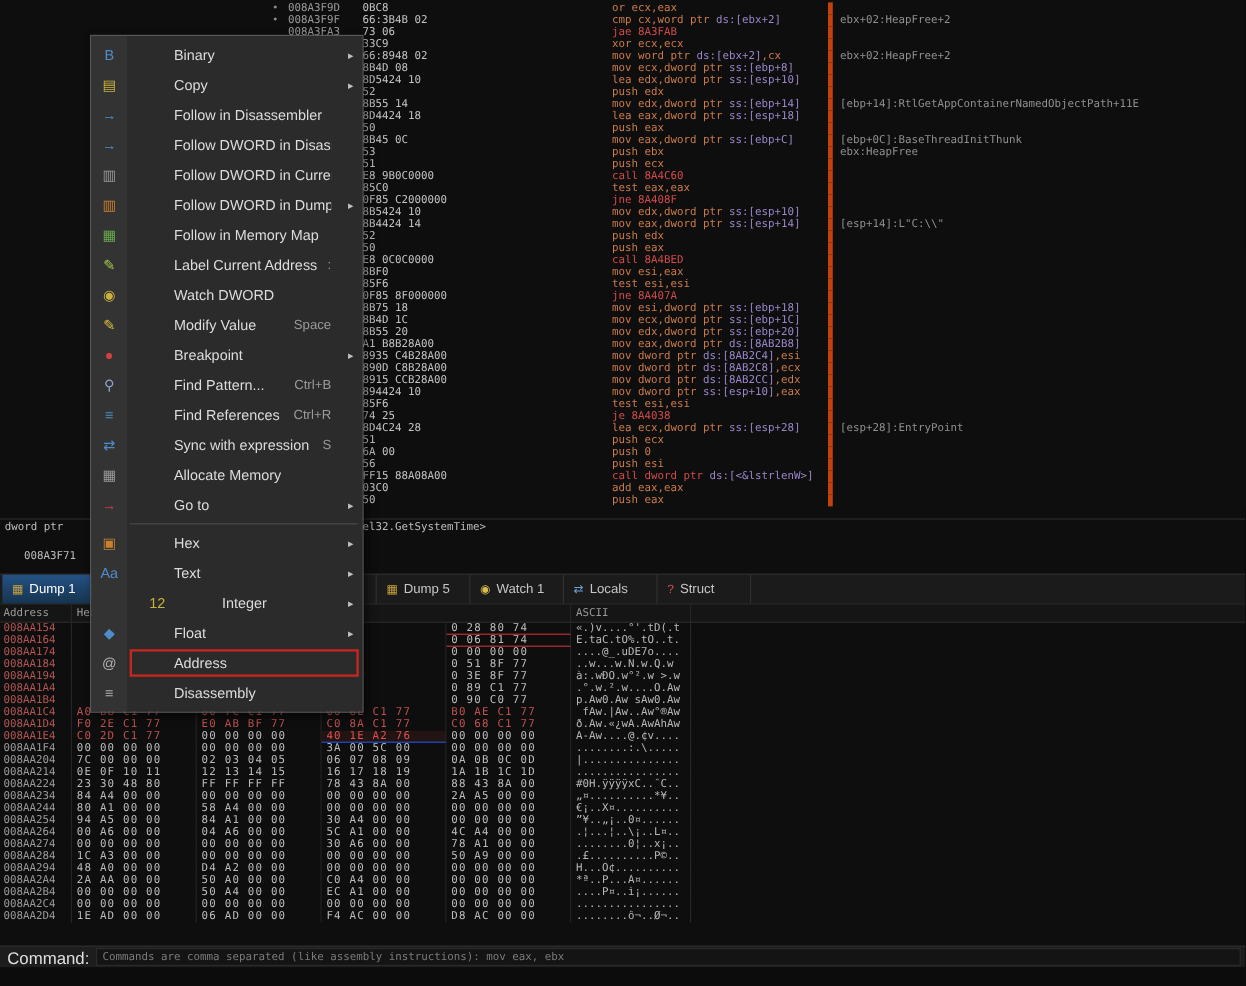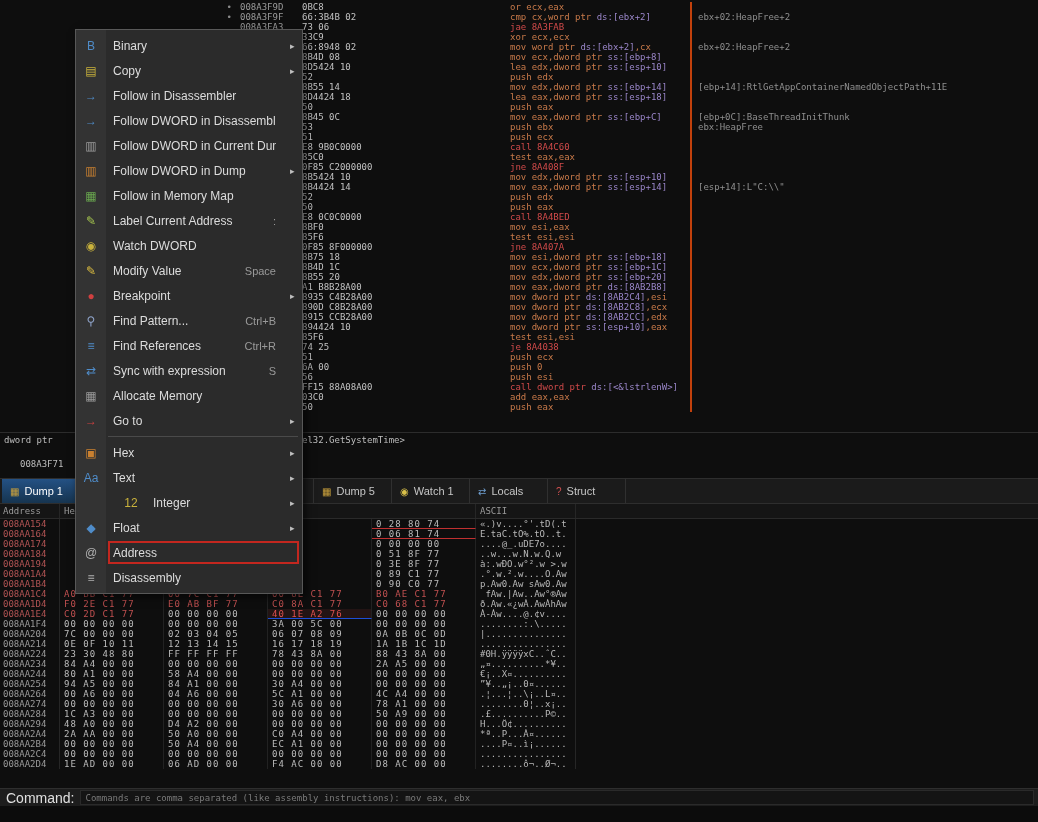--- a/index.html
+++ b/index.html
@@ -5,21 +5,21 @@
   html,body{margin:0;padding:0;background:#0a0a0a;}
   #screen{position:relative;width:1038px;height:822px;background:#0c0c0c;overflow:hidden;
           font-family:"DejaVu Sans Mono",monospace;}
   
   #disasm{position:absolute;left:0;top:0;width:1038px;height:432px;background:#0e0e0e;padding-top:2px;box-sizing:border-box;}
   .d-row{display:flex;height:10px;line-height:10px;font-size:9px;white-space:pre;}
   .d-gutter{width:240px;text-align:right;padding-right:8px;box-sizing:border-box;color:#8a8a8a;}
   .d-addr{width:62px;color:#9a9a9a;}
   .d-bytes{width:208px;color:#c2c2c2;}
   .d-instr{width:180px;color:#c97a4a;overflow:hidden;}
-  .d-comment{flex:1;color:#8f8f8f;border-left:2px solid #c2410c;padding-left:6px;overflow:hidden;}
+  .d-comment{flex:1;color:#8f8f8f;border-left:4px solid #c2410c;padding-left:6px;overflow:hidden;}
   .i-flow{color:#d04a4a;}
   .i-mem{color:#9a86c9;}
   
   #infobox{position:absolute;left:0;top:432px;width:1038px;height:46px;background:#0e0e0e;
            border-top:1px solid #2c2c2c;box-sizing:border-box;font-size:9px;color:#bdbdbd;}
   #infobox .line1{position:relative;height:14px;line-height:14px;}
   .deref-left{position:absolute;left:4px;}
   .deref-right{position:absolute;left:302px;text-align:right;}
   .info-addr{position:absolute;left:4px;top:26px;padding-left:16px;}
   
@@ -59,21 +59,21 @@
              font-family:"Liberation Sans",sans-serif;font-size:10px;color:#d0d0d0;margin-top:18px;}
   .st-paused{color:#c9a23c;font-weight:bold;padding:0 10px 0 8px;}
   .st-dump{padding-left:18px;}
   .st-link{color:#4f9fe8;text-decoration:underline;cursor:pointer;padding:0 2px;}
   
   #ctxmenu{position:absolute;left:75px;top:29px;width:226px;background:linear-gradient(90deg,#333333 0,#333333 30px,#2b2b2b 30px);
            border:1px solid #585858;box-shadow:3px 3px 8px rgba(0,0,0,.65);z-index:50;padding:3px 0;
            font-family:"Liberation Sans",sans-serif;}
   .menu-item{position:relative;display:flex;align-items:center;height:25px;cursor:default;}
   .m-icon{width:30px;text-align:center;font-size:12px;flex:none;}
-  .m-label{flex:1;padding-left:7px;font-size:12px;color:#dcdcdc;white-space:nowrap;overflow:hidden;}
+  .m-label{flex:1;padding-left:7px;font-size:12px;color:#dcdcdc;white-space:nowrap;overflow:hidden;margin-left:32px;}
   .m-shortcut{color:#9a9a9a;font-size:11px;padding-right:14px;}
   .m-arrow{width:12px;color:#c0c0c0;font-size:9px;flex:none;}
   .menu-sep{height:1px;background:#4a4a4a;margin:3px 4px 3px 32px;}
   .anno{position:absolute;left:32px;right:3px;top:1px;bottom:1px;border:2px solid #c3271f;pointer-events:none;}
 </style>
 </head>
 <body>
 
 <div id="screen">
 
@@ -106,20 +106,21 @@
       <div class="d-row"><span class="d-gutter"></span><span class="d-addr"></span><span class="d-bytes">8B75 18</span><span class="d-instr"><span>mov esi,dword ptr </span><span class="i-mem">ss:[ebp+18]</span></span><span class="d-comment"></span></div>
       <div class="d-row"><span class="d-gutter"></span><span class="d-addr"></span><span class="d-bytes">8B4D 1C</span><span class="d-instr"><span>mov ecx,dword ptr </span><span class="i-mem">ss:[ebp+1C]</span></span><span class="d-comment"></span></div>
       <div class="d-row"><span class="d-gutter"></span><span class="d-addr"></span><span class="d-bytes">8B55 20</span><span class="d-instr"><span>mov edx,dword ptr </span><span class="i-mem">ss:[ebp+20]</span></span><span class="d-comment"></span></div>
       <div class="d-row"><span class="d-gutter"></span><span class="d-addr"></span><span class="d-bytes">A1 B8B28A00</span><span class="d-instr"><span>mov eax,dword ptr </span><span class="i-mem">ds:[8AB2B8]</span></span><span class="d-comment"></span></div>
       <div class="d-row"><span class="d-gutter"></span><span class="d-addr"></span><span class="d-bytes">8935 C4B28A00</span><span class="d-instr"><span>mov dword ptr </span><span class="i-mem">ds:[8AB2C4]</span><span>,esi</span></span><span class="d-comment"></span></div>
       <div class="d-row"><span class="d-gutter"></span><span class="d-addr"></span><span class="d-bytes">890D C8B28A00</span><span class="d-instr"><span>mov dword ptr </span><span class="i-mem">ds:[8AB2C8]</span><span>,ecx</span></span><span class="d-comment"></span></div>
       <div class="d-row"><span class="d-gutter"></span><span class="d-addr"></span><span class="d-bytes">8915 CCB28A00</span><span class="d-instr"><span>mov dword ptr </span><span class="i-mem">ds:[8AB2CC]</span><span>,edx</span></span><span class="d-comment"></span></div>
       <div class="d-row"><span class="d-gutter"></span><span class="d-addr"></span><span class="d-bytes">894424 10</span><span class="d-instr"><span>mov dword ptr </span><span class="i-mem">ss:[esp+10]</span><span>,eax</span></span><span class="d-comment"></span></div>
       <div class="d-row"><span class="d-gutter"></span><span class="d-addr"></span><span class="d-bytes">85F6</span><span class="d-instr"><span>test esi,esi</span></span><span class="d-comment"></span></div>
       <div class="d-row"><span class="d-gutter"></span><span class="d-addr"></span><span class="d-bytes">74 25</span><span class="d-instr"><span class="i-flow">je 8A4038</span></span><span class="d-comment"></span></div>
+      <div class="d-row"><span class="d-gutter"></span><span class="d-addr"></span><span class="d-bytes">8D4C24 28</span><span class="d-instr"><span>lea ecx,dword ptr </span><span class="i-mem">ss:[esp+28]</span></span><span class="d-comment">[esp+28]:EntryPoint</span></div>
       <div class="d-row"><span class="d-gutter"></span><span class="d-addr"></span><span class="d-bytes">51</span><span class="d-instr"><span>push ecx</span></span><span class="d-comment"></span></div>
       <div class="d-row"><span class="d-gutter"></span><span class="d-addr"></span><span class="d-bytes">6A 00</span><span class="d-instr"><span>push 0</span></span><span class="d-comment"></span></div>
       <div class="d-row"><span class="d-gutter"></span><span class="d-addr"></span><span class="d-bytes">56</span><span class="d-instr"><span>push esi</span></span><span class="d-comment"></span></div>
       <div class="d-row"><span class="d-gutter"></span><span class="d-addr"></span><span class="d-bytes">FF15 88A08A00</span><span class="d-instr"><span class="i-flow">call dword ptr </span><span class="i-mem">ds:[&lt;&amp;lstrlenW&gt;]</span></span><span class="d-comment"></span></div>
       <div class="d-row"><span class="d-gutter"></span><span class="d-addr"></span><span class="d-bytes">03C0</span><span class="d-instr"><span>add eax,eax</span></span><span class="d-comment"></span></div>
       <div class="d-row"><span class="d-gutter"></span><span class="d-addr"></span><span class="d-bytes">50</span><span class="d-instr"><span>push eax</span></span><span class="d-comment"></span></div>
     </div>
 
   <div id="infobox">
     <div class="line1">

